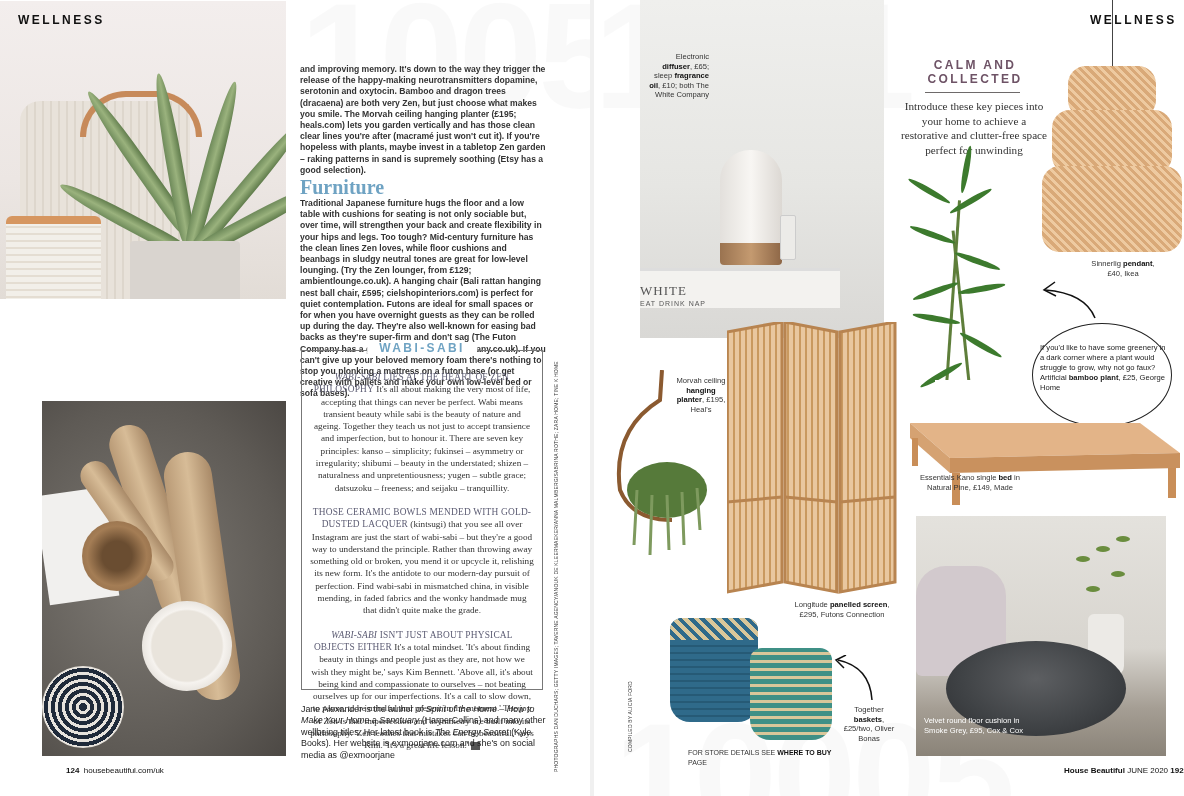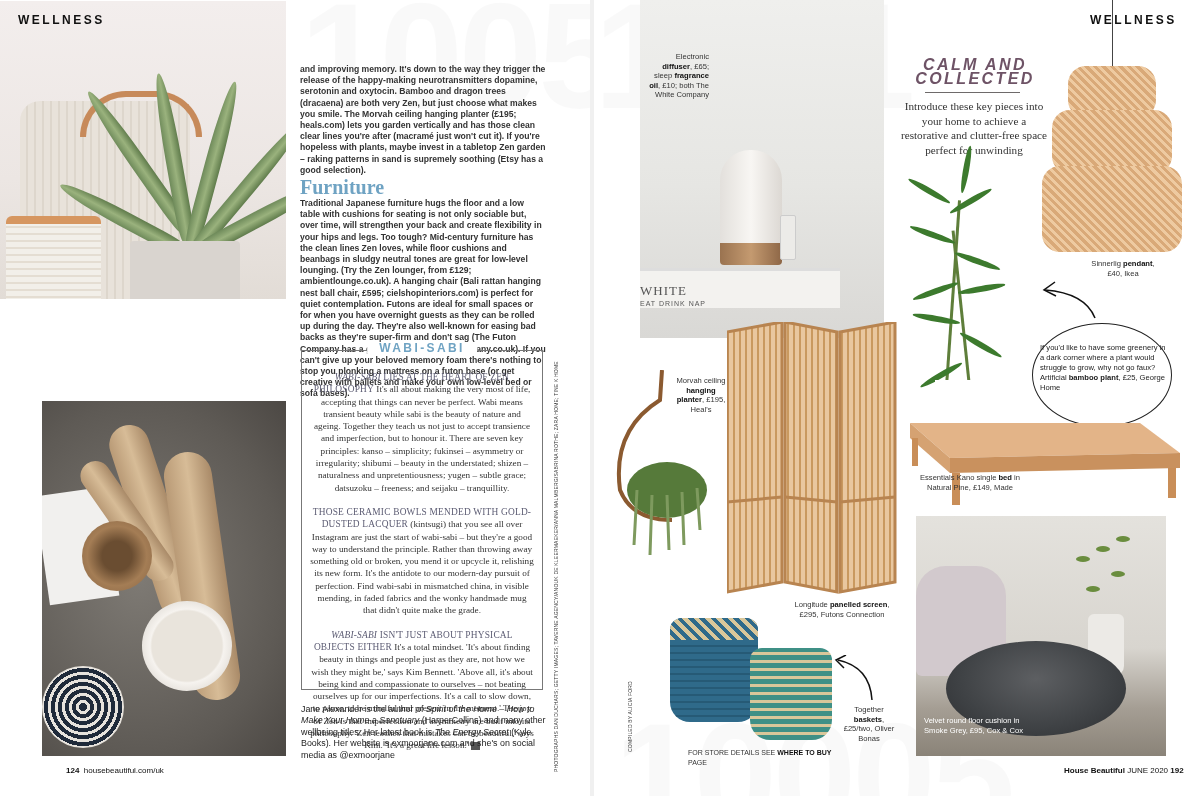--- a/index.html
+++ b/index.html
@@ -49,21 +49,21 @@
   .diffuser-photo { left:46px; top:0; width:244px; height:338px; background:linear-gradient(180deg,#efefed 0%,#e6e6e3 55%,#d9d8d5 100%); }
   .diffuser { position:absolute; left:80px; top:150px; width:62px; height:115px; background:linear-gradient(90deg,#e3e0dc,#f8f6f3,#dcd8d3); border-radius:30px 30px 4px 4px; }
   .diffuser::after { content:""; position:absolute; left:0; bottom:0; width:62px; height:22px; background:linear-gradient(90deg,#9a7350,#c49a70,#8d6646); border-radius:0 0 4px 4px; }
   .book { position:absolute; left:0; top:268px; width:200px; height:40px; background:#f3f2ef; border-top:3px solid #ddd; }
   .book-text { position:absolute; left:0; top:283px; font-family:"Liberation Serif", serif; font-size:13px; color:#555; letter-spacing:1px; }
   .bottle { position:absolute; left:140px; top:215px; width:16px; height:45px; background:#ecebe8; border:1px solid #ccc; border-radius:2px; }
 
   .caption { position:absolute; font-size:7.6px; line-height:9.5px; color:#333; text-align:center; }
   .caption b { font-weight:700; color:#111; }
 
-  .calm-title { position:absolute; left:912px; top:58px; width:126px; text-align:center; font-weight:700; font-size:16px; letter-spacing:2.4px; color:#6e5366; line-height:14px;font-style:italic; }
+  .calm-title { position:absolute; left:912px; top:58px; width:126px; text-align:center; font-weight:700; font-size:12px; letter-spacing:2.4px; color:#6e5366; line-height:14px; }
   .calm-rule { position:absolute; left:925px; top:92px; width:95px; height:1px; background:#6e6a6a; }
   .calm-text { position:absolute; left:898px; top:99px; width:152px; text-align:center; font-family:"Liberation Serif", serif; font-size:11.2px; line-height:14.5px; color:#333; }
 
   .pendant { position:absolute; left:1042px; top:66px; width:140px; height:186px; }
   .pendant .cord { position:absolute; left:70px; top:-66px; width:1px; height:70px; background:#444; }
   .pendant .shade { position:absolute; left:0; width:140px; border-radius:18px; background:repeating-linear-gradient(45deg,#d9a978 0 3px,#eecaa0 3px 6px),#e2b686; }
 
   .bamboo-leaf { position:absolute; height:6px; width:48px; background:#3c7a2d; border-radius:50%; transform-origin:left center; }
   .bamboo-stem { position:absolute; width:3px; background:#5e7e3a; }
 

